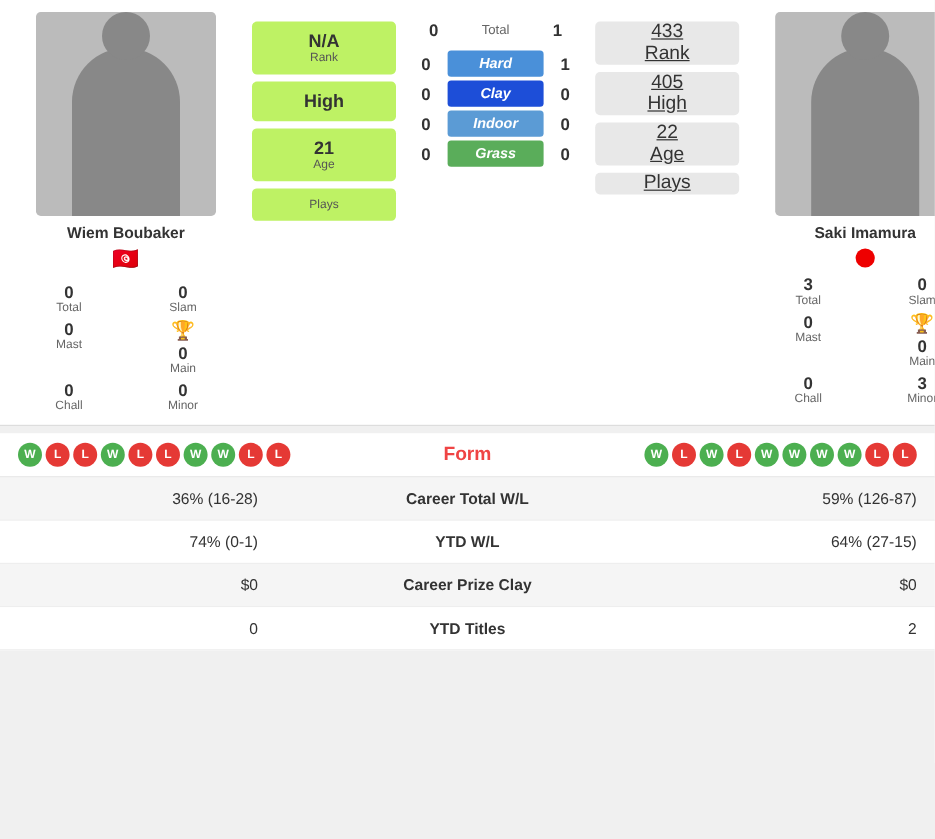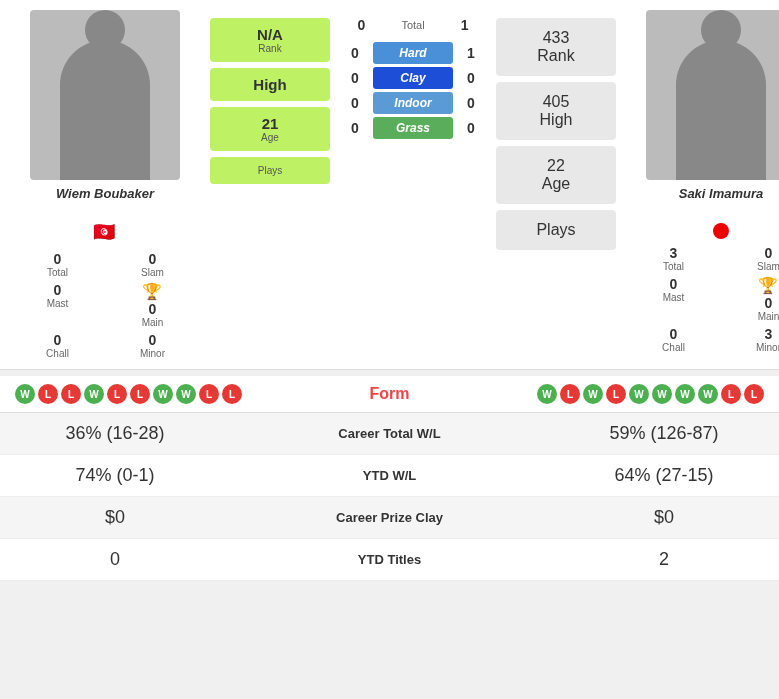--- a/index.html
+++ b/index.html
@@ -62,22 +62,21 @@
       position: absolute;
       top: -30px;
       left: 50%;
       transform: translateX(-50%);
     }
 
     .player-name {
       font-size: 13px;
       font-weight: bold;
       text-align: center;
-      margin: 6px 0 20px;
-      font-style: italic;
+      margin: 6px 0 4px;
     }
 
     .player-stats {
       display: grid;
       grid-template-columns: 1fr 1fr;
       gap: 4px 10px;
       text-align: center;
       font-size: 12px;
       margin-top: 4px;
       width: 100%;
@@ -183,22 +182,23 @@
     .badge-hard { background: #4a90d9; }
     .badge-clay { background: #1d4ed8; }
     .badge-indoor { background: #5b9bd5; }
     .badge-grass { background: #5aad5a; }
 
     .rank-block {
       background: #e8e8e8;
       border-radius: 4px;
       width: 120px;
       text-align: center;
-      padding: 11px 5px;
+      padding: 0 5px;
       margin: 3px 0;
+      text-decoration: underline;
     }
 
     
     .flag {
       font-size: 18px;
       margin-bottom: 4px;
     }
 
     .flag-dot {
       width: 16px;
@@ -271,22 +271,22 @@
     .stats-row-label {
       flex: 1;
       text-align: center;
       font-weight: bold;
       color: #333;
       font-size: 13px;
     }
 
     .stats-row-left, .stats-row-right {
       width: 200px;
-      text-align: center;
-      font-size: 18px;
+      text-align: right;
+      font-size: 13px;
       color: #333;
     }
 
     
     .center-area {
       display: flex;
       flex-direction: column;
       align-items: center;
       flex: 1;
       padding: 5px 10px;

